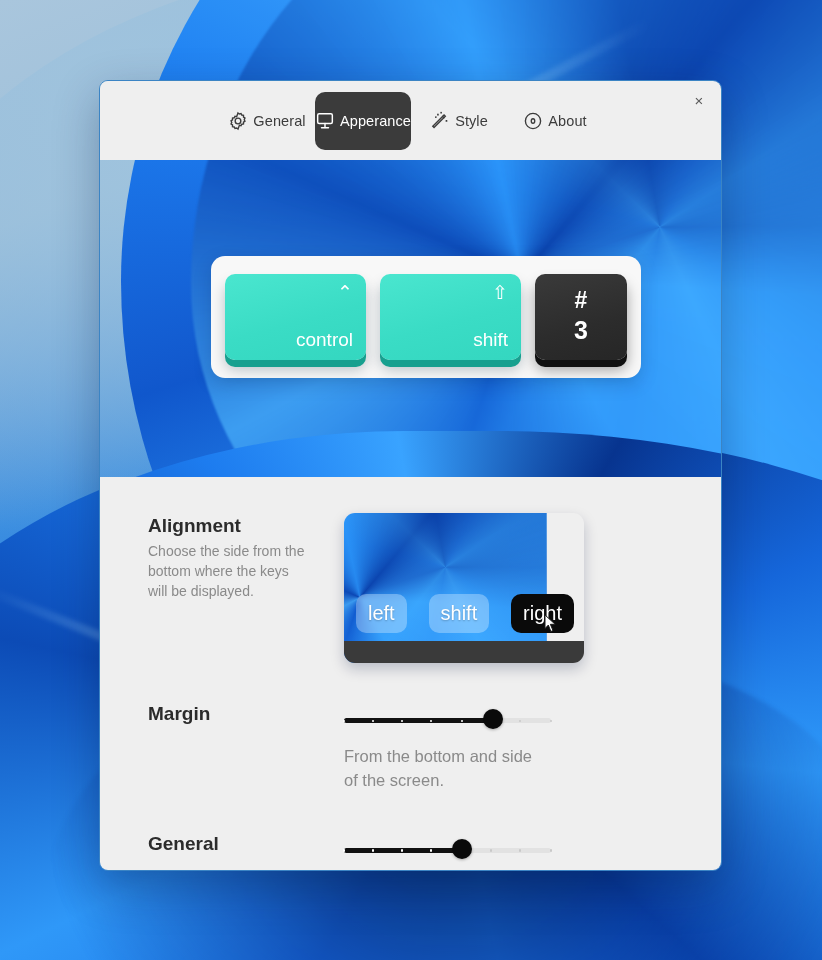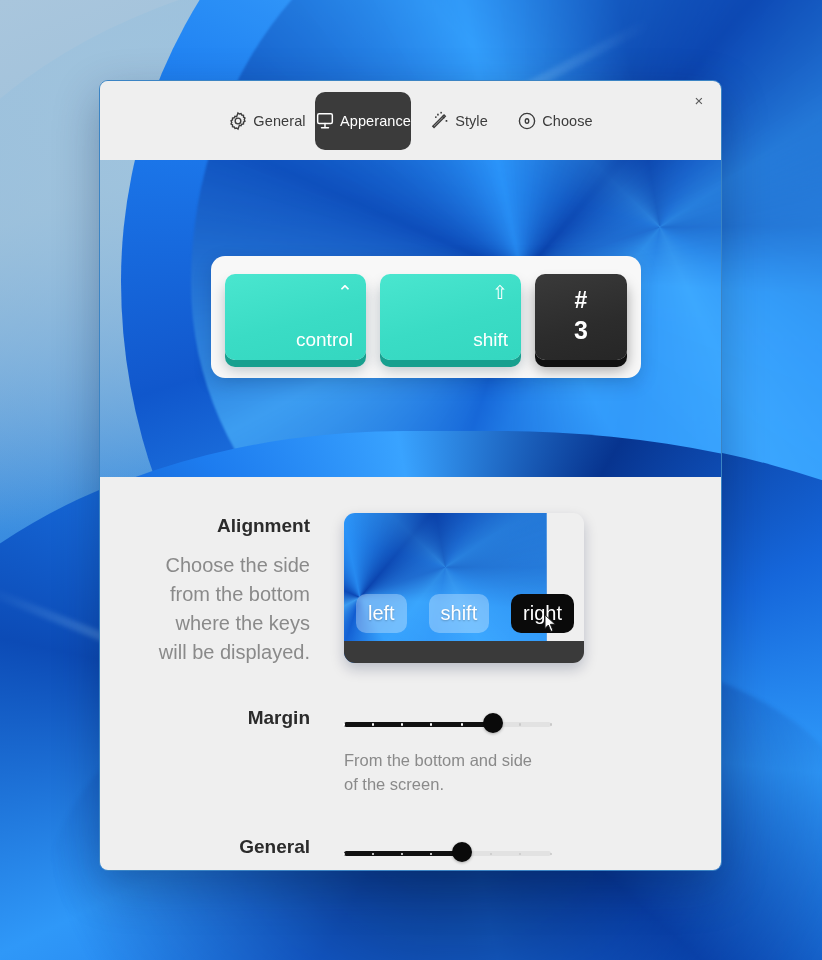--- a/index.html
+++ b/index.html
@@ -177,26 +177,25 @@
     padding: 36px 0 0 0;
     overflow: hidden;
   }
   .row {
     display: flex;
     align-items: flex-start;
     padding: 0 60px 0 48px;
   }
   .row-label {
     width: 196px;
-    text-align: right;
     padding-right: 34px;
     flex: 0 0 auto;
   }
   .row-title { font-size: 19px; font-weight: bold; color: #2b2b2b; line-height: 1.35; }
-  .row-desc { font-size: 20px; color: #8a8a8a; line-height: 1.45; margin-top: 12px; }
+  .row-desc { font-size: 14px; color: #8a8a8a; line-height: 1.45; margin-top: 2px; }
   .row-control { flex: 1 1 auto; }
 
   
   .align-preview {
     position: relative;
     width: 240px; height: 150px;
     border-radius: 11px;
     overflow: hidden;
     box-shadow: 0 6px 14px rgba(0,20,60,0.22);
   }
@@ -331,21 +330,21 @@
         <span class="tab-label">Style</span>
       </div>
 
       <div class="tab">
         <span class="tab-icon">
           <svg width="22" height="22" viewBox="0 0 24 24" fill="none" stroke="currentColor" stroke-width="1.5">
             <circle cx="12" cy="12" r="8.3"></circle>
             <ellipse cx="12" cy="12" rx="1.9" ry="2.4"></ellipse>
           </svg>
         </span>
-        <span class="tab-label">Choose</span>
+        <span class="tab-label">About</span>
       </div>
 
       <div class="close-btn">×</div>
     </div>
 
     <div class="preview-strip">
       <div class="pv-bg">
         <div class="desktop" style="box-shadow:none;">
           <div class="wp-layer wp1"></div>
           <div class="wp-layer wp2"></div>

